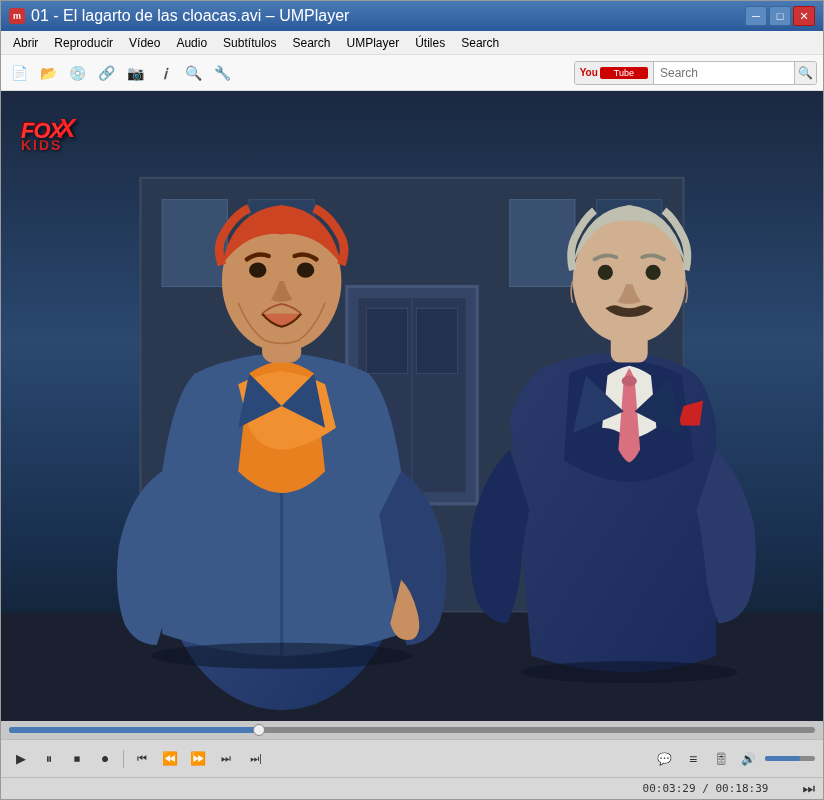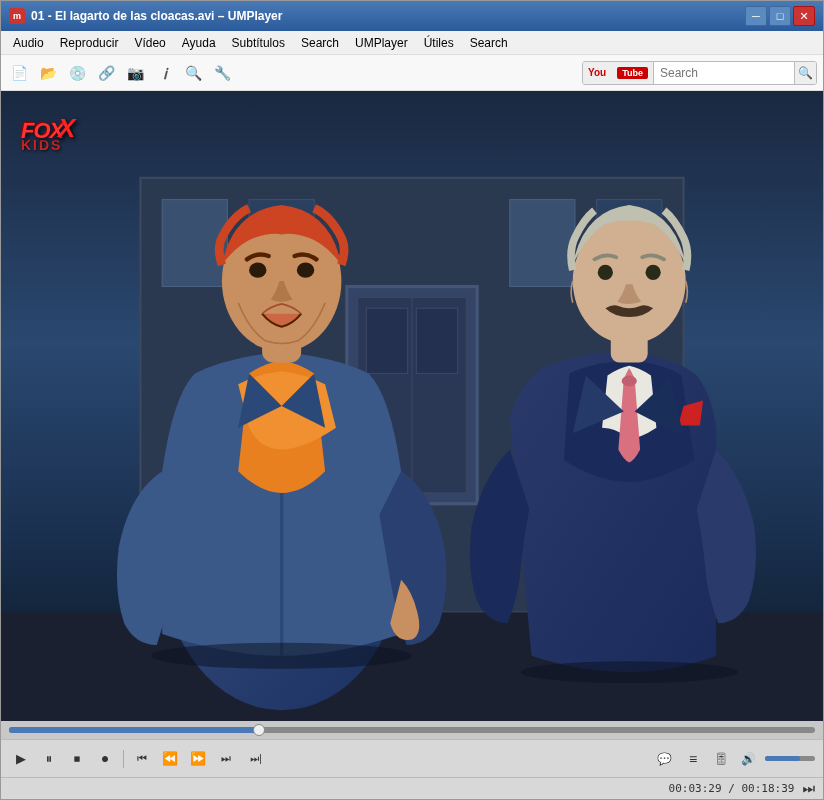--- a/index.html
+++ b/index.html
@@ -44,22 +44,22 @@
       border-radius: 3px;
       display: flex;
       align-items: center;
       justify-content: center;
       font-size: 9px;
       color: white;
       font-weight: bold;
     }
     .titlebar-title {
       color: white;
-      font-size: 12px;
-      font-weight: bold;
+      font-size: 16px;
+      font-weight: normal;
     }
     .titlebar-controls {
       display: flex;
       gap: 2px;
     }
     .titlebar-btn {
       width: 22px;
       height: 20px;
       background: #5a8ac0;
       border: 1px solid #3a6a9a;
@@ -125,29 +125,29 @@
       overflow: hidden;
       background: white;
     }
     .youtube-logo {
       display: flex;
       align-items: center;
       padding: 0 5px;
       background: #eee;
       height: 100%;
       border-right: 1px solid #bbb;
-      gap: 11px;
+      gap: 2px;
     }
     .yt-you { font-size: 10px; color: #cc0000; font-weight: bold; }
     .yt-tube {
       background: #cc0000;
       color: white;
       font-size: 9px;
-      font-weight: bold;
-      padding: 1px 5px;
+      font-weight: normal;
+      padding: 1px 14px;
       border-radius: 2px;
     }
     .youtube-search-input {
       border: none;
       outline: none;
       font-size: 12px;
       padding: 0 6px;
       width: 140px;
       color: #a21caf;
     }
@@ -303,20 +303,21 @@
       height: 22px;
       background: #d8d8d8;
       border-top: 1px solid #bbb;
       display: flex;
       align-items: center;
       justify-content: flex-end;
       padding: 0 8px;
       font-size: 11px;
       color: #333;
       flex-shrink: 0;
+      gap: 26px;
     }
     .status-text {
       font-family: monospace;
       font-size: 11px;
     }
     .status-icon {
       margin-left: 8px;
       font-size: 14px;
     }
   </style>
@@ -331,24 +332,24 @@
       <span class="titlebar-title">01 - El lagarto de las cloacas.avi – UMPlayer</span>
     </div>
     <div class="titlebar-controls">
       <div class="titlebar-btn">─</div>
       <div class="titlebar-btn">□</div>
       <div class="titlebar-btn close-btn">✕</div>
     </div>
   </div>
 
   <div class="menubar">
-    <span class="menu-item">Audio</span>
+    <span class="menu-item">Abrir</span>
     <span class="menu-item">Reproducir</span>
     <span class="menu-item">Vídeo</span>
-    <span class="menu-item">Ayuda</span>
+    <span class="menu-item">Audio</span>
     <span class="menu-item">Subtítulos</span>
     <span class="menu-item">Search</span>
     <span class="menu-item">UMPlayer</span>
     <span class="menu-item">Útiles</span>
     <span class="menu-item">Search</span>
   </div>
 
   <div class="toolbar">
     <div class="toolbar-btn">📄</div>
     <div class="toolbar-btn">📂</div>

